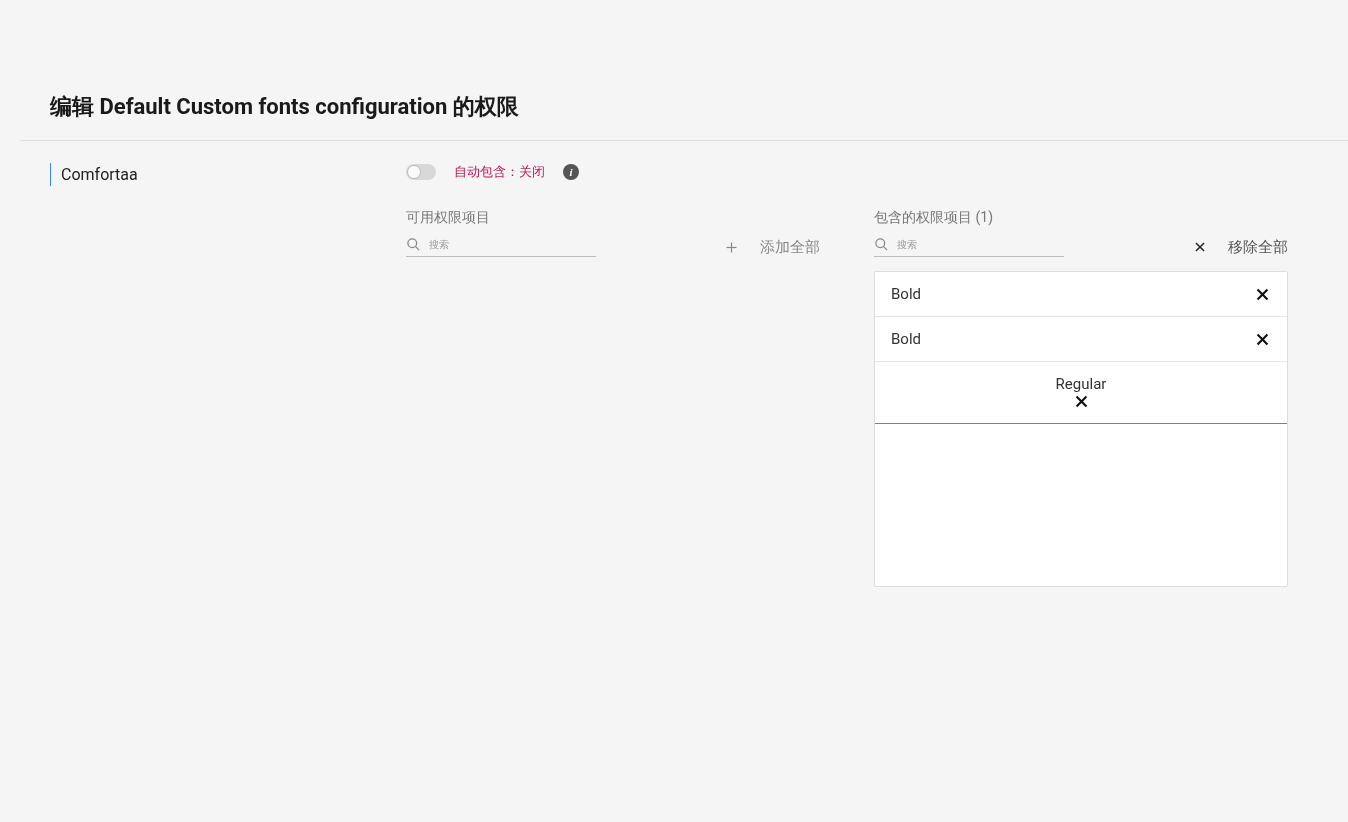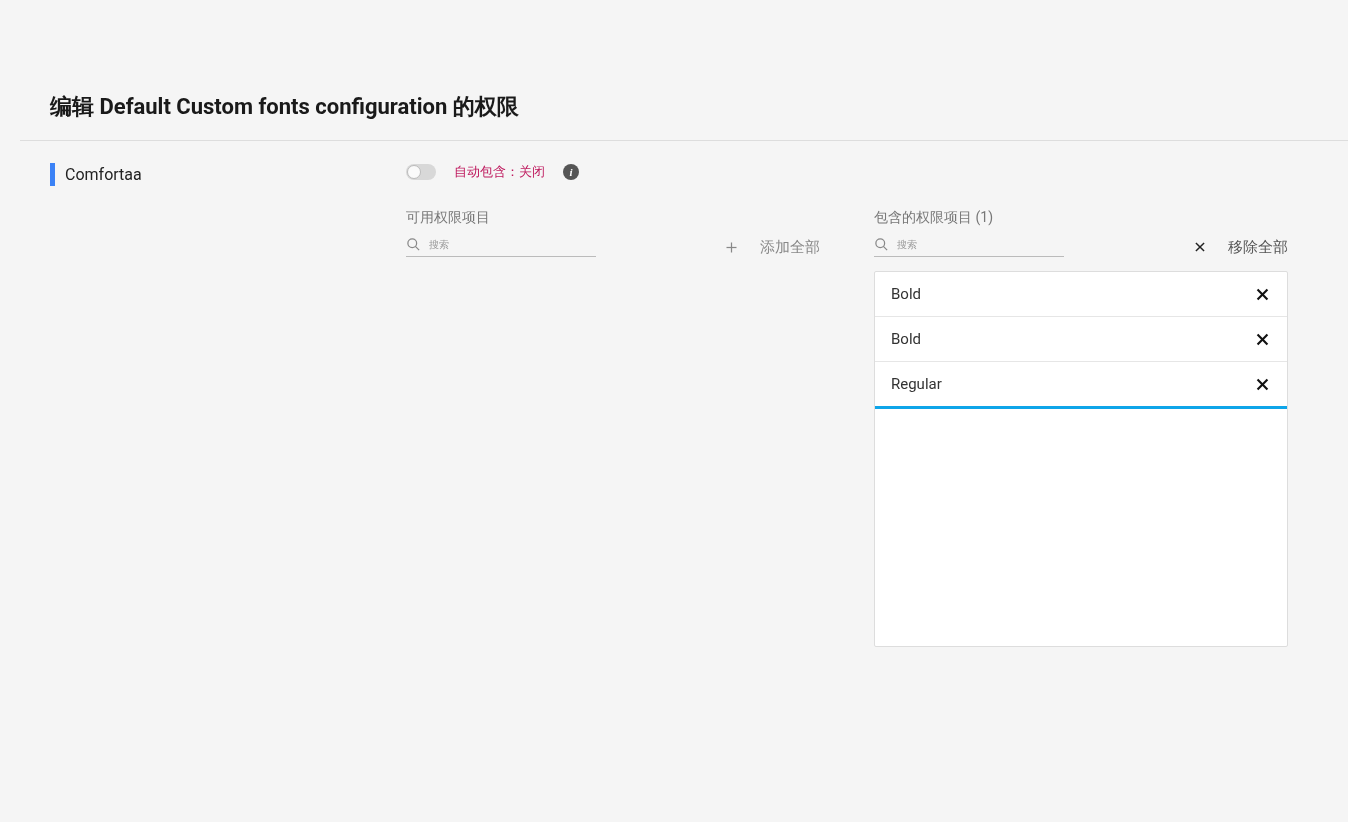--- a/index.html
+++ b/index.html
@@ -31,21 +31,21 @@
     display: flex;
     padding-top: 22px;
   }
   .sidebar {
     width: 360px;
     flex-shrink: 0;
     padding-left: 30px;
   }
   .sidebar-item {
     display: inline-block;
-    border-left: 5px solid #3b82f6;
+    border-left: 1px solid #3b82f6;
     padding: 2px 10px;
     font-size: 16px;
     color: #222;
     cursor: pointer;
   }
   .main {
     flex: 1;
     padding-right: 60px;
     padding-left: 26px;
   }
@@ -140,41 +140,41 @@
     color: #555;
     cursor: pointer;
     user-select: none;
     justify-content: center;
   }
   .action-btn.dim { color: #888; }
   .panel {
     background: #fff;
     border: 1px solid #ddd;
     border-radius: 2px;
-    height: 376px;
+    height: 316px;
     overflow-y: auto;
   }
   .panel-empty {
     display: flex;
     align-items: flex-start;
     justify-content: center;
     padding-top: 92px;
     font-size: 15px;
     color: #444;
   }
   .list-item {
     display: flex;
     align-items: center;
     justify-content: space-between;
     padding: 13px 16px;
     border-bottom: 1px solid #e6e6e6;
     font-size: 15px;
     color: #333;
   }
-  .list-item:last-child { border-bottom: 3px solid #0ea5e9; }
+  .list-item:last-child { border-bottom: 1px solid #0ea5e9; flex-direction: column; }
   .remove-icon {
     cursor: pointer;
     display: inline-flex;
     align-items: center;
     justify-content: center;
   }
 </style>
 </head>
 <body>
 

